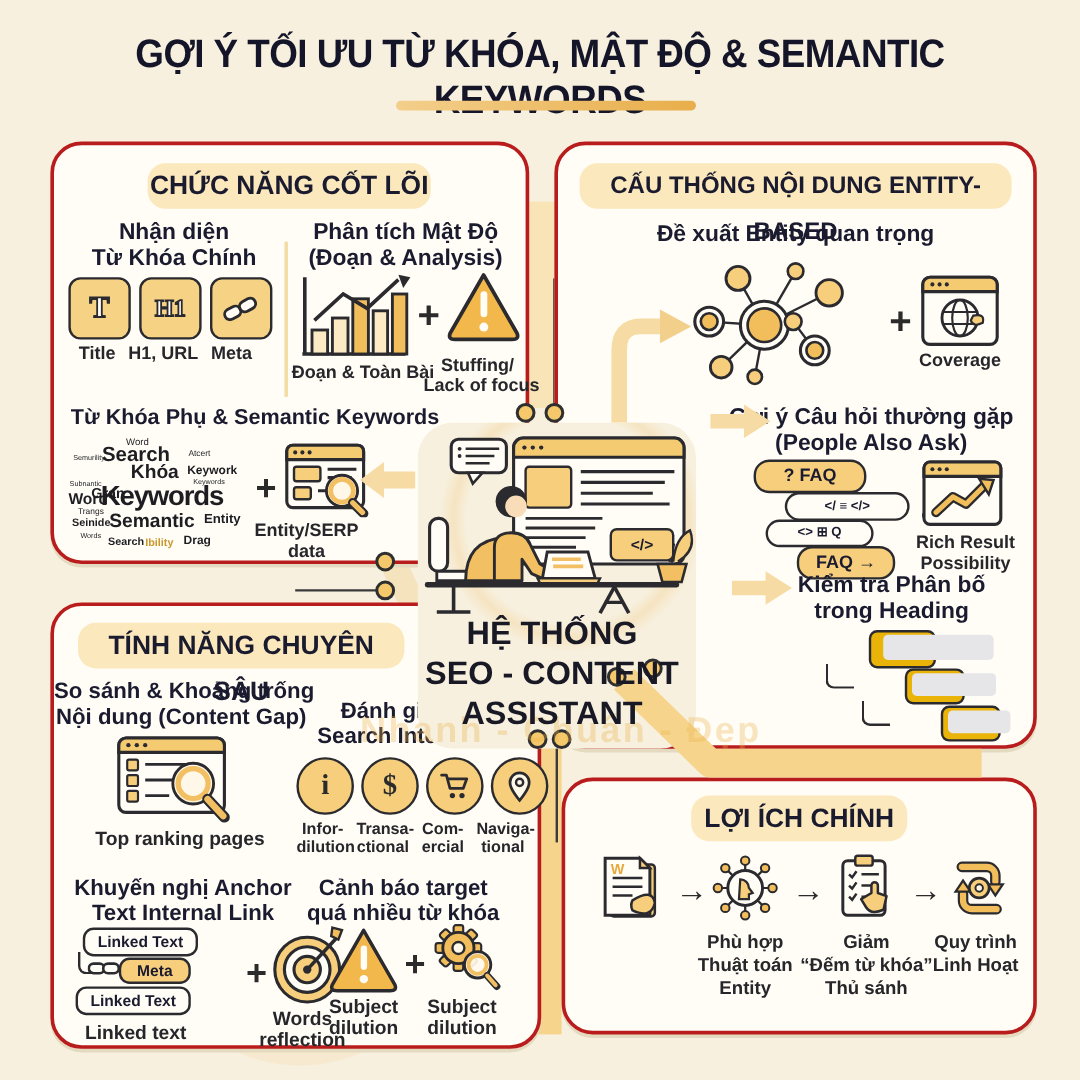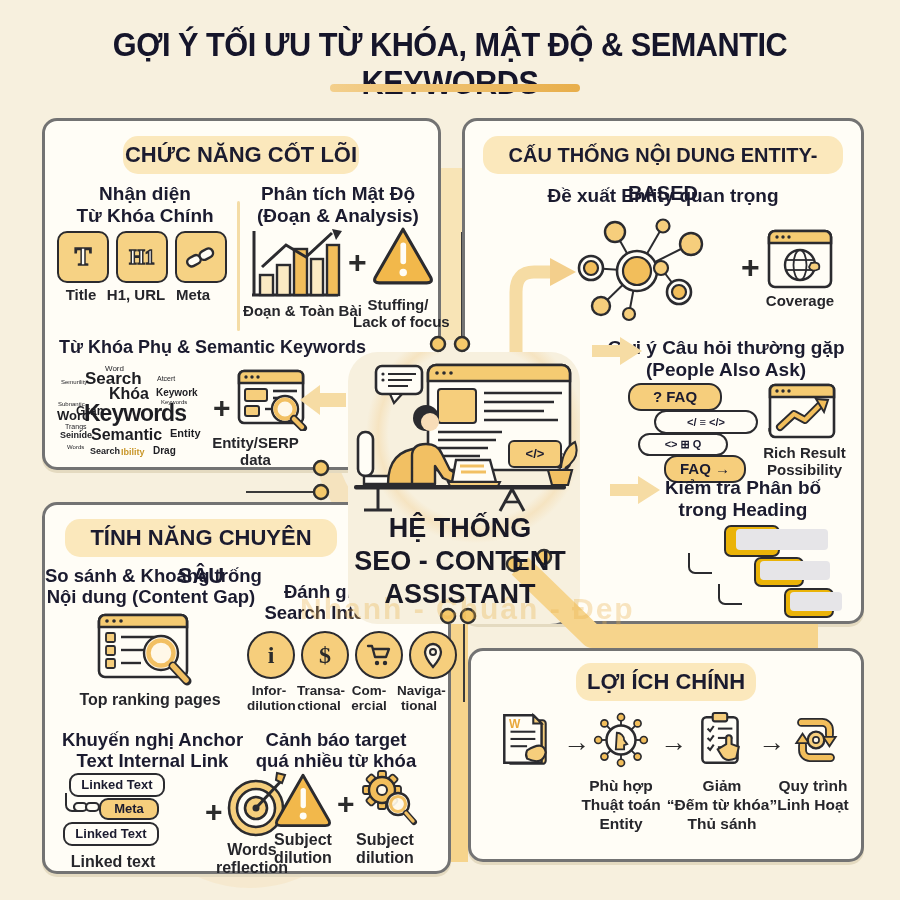--- a/index.html
+++ b/index.html
@@ -9,22 +9,22 @@
   svg{display:block;}
   .deco{position:absolute;left:0;top:0;pointer-events:none;}
   .z0{z-index:0}.z2{z-index:2}.z3{z-index:3}.z4{z-index:4}
 
   .main-title{position:absolute;left:0;top:26px;width:900px;text-align:center;
     font-size:33px;font-weight:bold;letter-spacing:-0.5px;color:#15152A;
     transform:scaleX(0.93);z-index:3;}
   .title-underline{position:absolute;left:330px;top:84px;width:250px;height:8px;
     border-radius:4px;background:linear-gradient(90deg,#F3CF8C,#E8AE4A);z-index:3;}
 
-  .panel{position:absolute;background:#FFFDF6;border:3px solid #737373;
-    border-radius:15px;box-shadow:0 3px 0 #E4DAC0;z-index:1;}
+  .panel{position:absolute;background:#FFFDF6;border:3px solid #b91c1c;
+    border-radius:26px;box-shadow:0 3px 0 #E4DAC0;z-index:1;}
   .pill{position:absolute;background:#FBE8BC;border-radius:15px;color:#1B1B2F;
     font-weight:bold;text-align:center;line-height:38px;height:38px;z-index:2;}
   .sec-title{position:absolute;font-weight:bold;color:#1B1B2F;text-align:center;
     white-space:pre;line-height:1.16;}
   .lbl{position:absolute;font-weight:bold;color:#26262B;text-align:center;
     white-space:pre;line-height:1.12;}
   .plus{position:absolute;font-weight:bold;font-size:32px;color:#2B2B2B;line-height:1;}
   .divider{position:absolute;width:3px;background:#F4DCA6;border-radius:2px;}
 
   .kw-icons{position:absolute;display:flex;gap:7px;}

